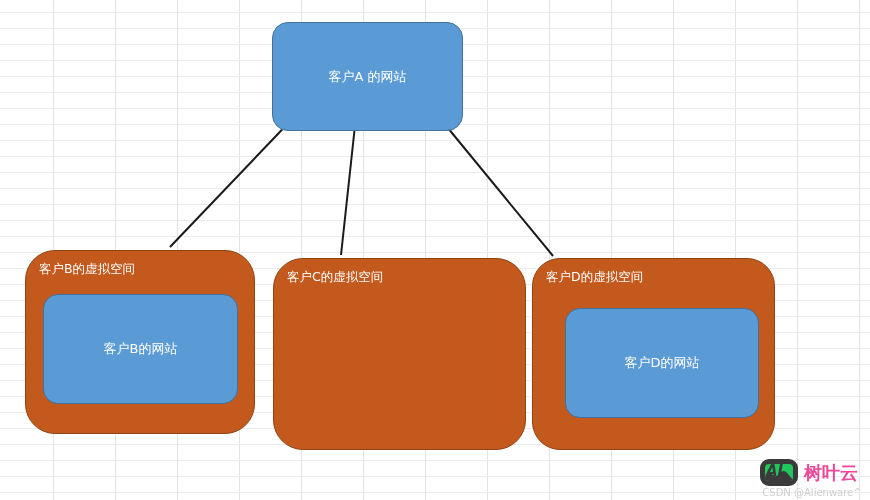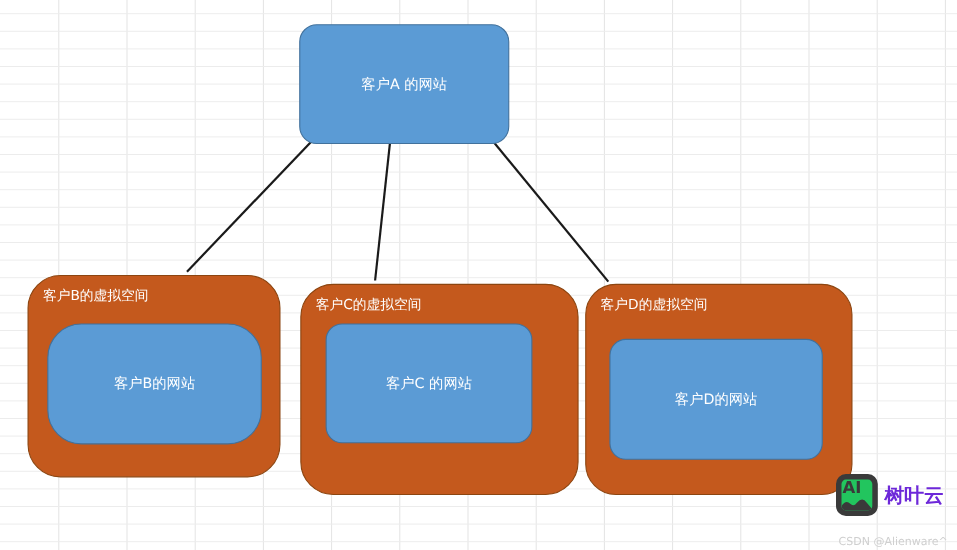--- a/index.html
+++ b/index.html
@@ -60,74 +60,75 @@
     align-items: center;
     justify-content: center;
     font-size: 13px;
     color: #ffffff;
     text-align: center;
   }
   #node-a     { left: 272px; top: 10px;  width: 191px; height: 109px; margin-top: 12px; }
   #cont-b     { left: 25px;  top: 250px; width: 230px; height: 184px; }
   #cont-c     { left: 273px; top: 258px; width: 253px; height: 192px; }
   #cont-d     { left: 532px; top: 258px; width: 243px; height: 192px; border-radius: 28px; }
-  #inner-b    { left: 17px;  top: 43px;  width: 195px; height: 110px; border-radius: 31px; }
+  #inner-b    { left: 17px;  top: 43px;  width: 195px; height: 110px; }
   #inner-c    { left: 22px;  top: 35px;  width: 188px; height: 109px; }
-  #inner-d    { left: 21px;  top: 49px;  width: 194px; height: 110px; text-align: right; }
+  #inner-d    { left: 32px;  top: 49px;  width: 194px; height: 110px; text-align: right; }
   #arrow-layer {
     position: absolute;
     left: 0; top: 0;
     width: 870px;
     height: 500px;
     pointer-events: none;
   }
   .watermark {
     position: absolute;
     right: 6px;
     bottom: 2px;
     width: 104px;
   }
   .wm-row {
     display: flex;
     align-items: center;
     gap: 6px;
   }
   .wm-logo {
     width: 38px;
-    height: 38px;
+    height: 27px;
     box-sizing: border-box;
     border: 5px solid #3A3A3A;
     border-radius: 9px;
     background: #22c55e;
     position: relative;
     overflow: hidden;
     flex: 0 0 auto;
+    font-style: italic;
   }
   .wm-logo .wm-ai {
     position: absolute;
     top: -2px;
     left: 1px;
     font-size: 15px;
     font-weight: bold;
     color: #3A3A3A;
     letter-spacing: 0;
   }
   .wm-logo svg {
     position: absolute;
     left: 0;
     bottom: -1px;
   }
   .wm-brand {
     font-size: 18px;
     font-weight: bold;
-    color: #6d28d9;
+    color: #ec4899;
     white-space: nowrap;
   }
   .wm-credit {
-    margin-top: 18px;
+    margin-top: 1px;
     font-size: 10px;
     color: #cfcfcf;
     text-align: center;
     white-space: nowrap;
   }
 </style>
 </head>
 <body>
 
 <svg id="arrow-layer" viewBox="0 0 870 500" xmlns="http://www.w3.org/2000/svg">
@@ -147,23 +148,20 @@
 
 <div id="cont-b" class="container-orange">
   <span class="container-label">客户B的虚拟空间</span>
   <div id="inner-b" class="inner-blue">
     <span>客户B的网站</span>
   </div>
 </div>
 
 <div id="cont-c" class="container-orange">
   <span class="container-label">客户C的虚拟空间</span>
-  <div id="inner-c" class="inner-blue">
-    <span>客户C 的网站</span>
-  </div>
 </div>
 
 <div id="cont-d" class="container-orange">
   <span class="container-label">客户D的虚拟空间</span>
   <div id="inner-d" class="inner-blue">
     <span>客户D的网站</span>
   </div>
 </div>
 
 <div class="watermark">

